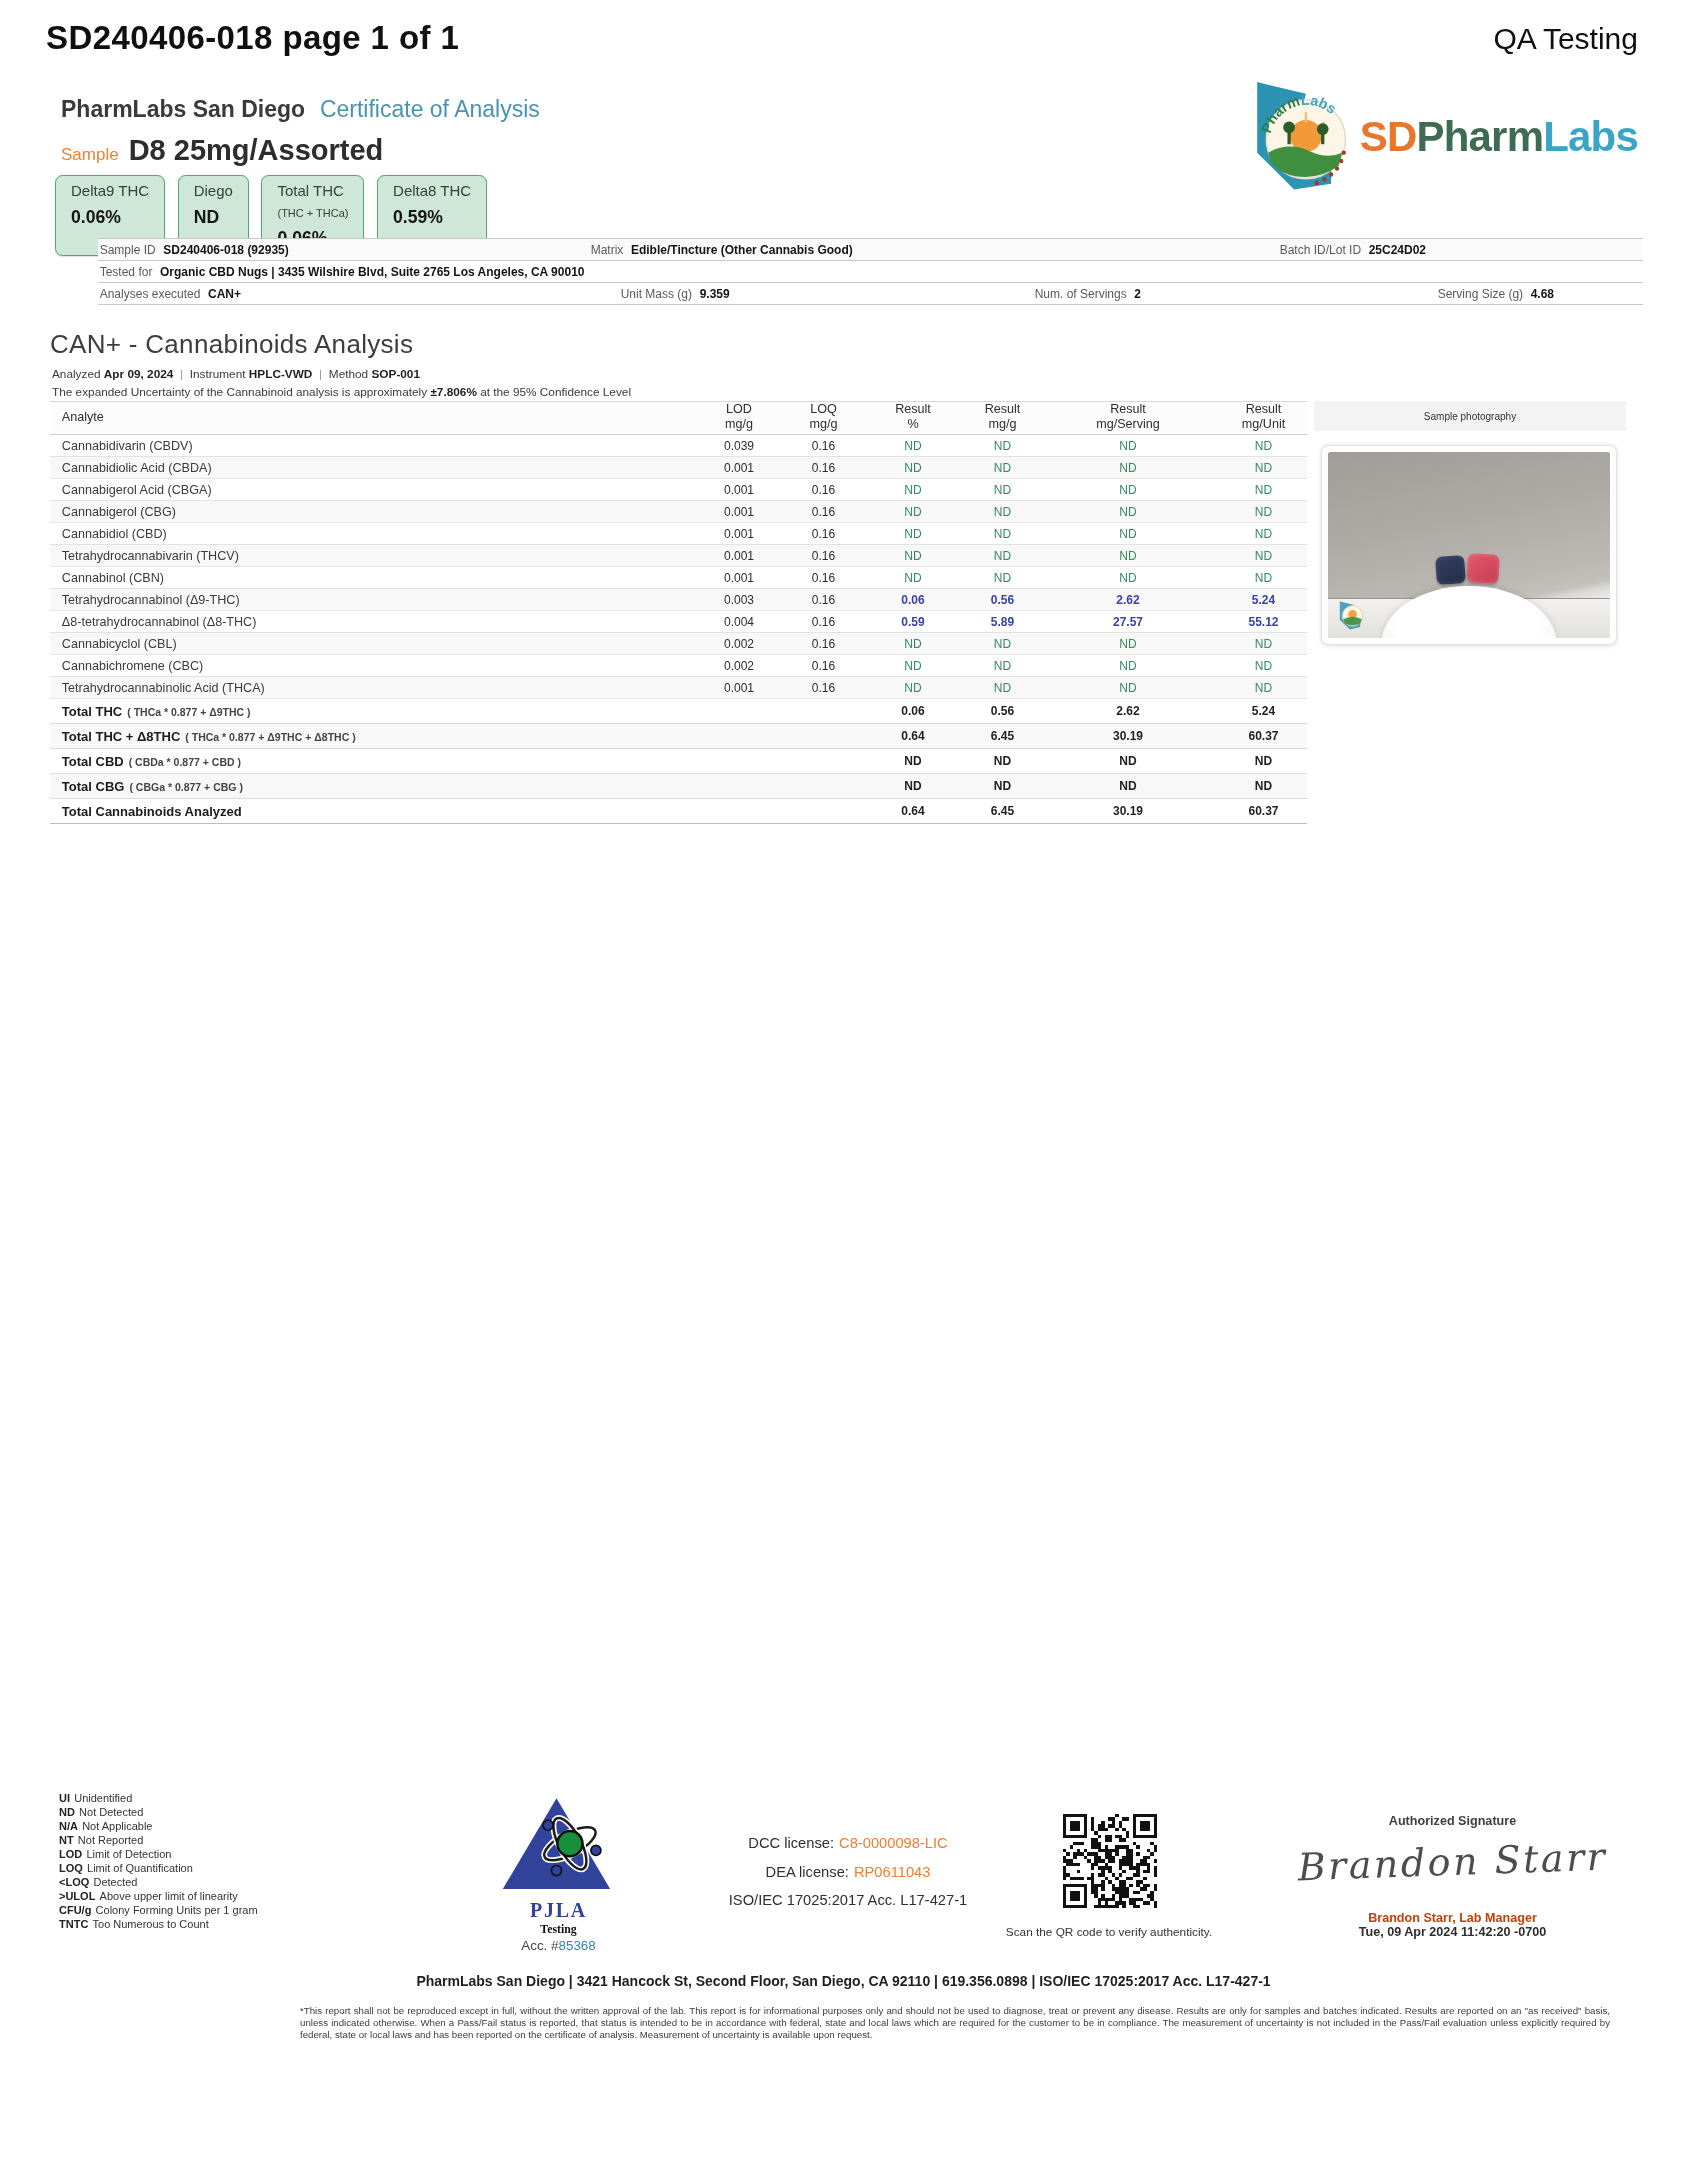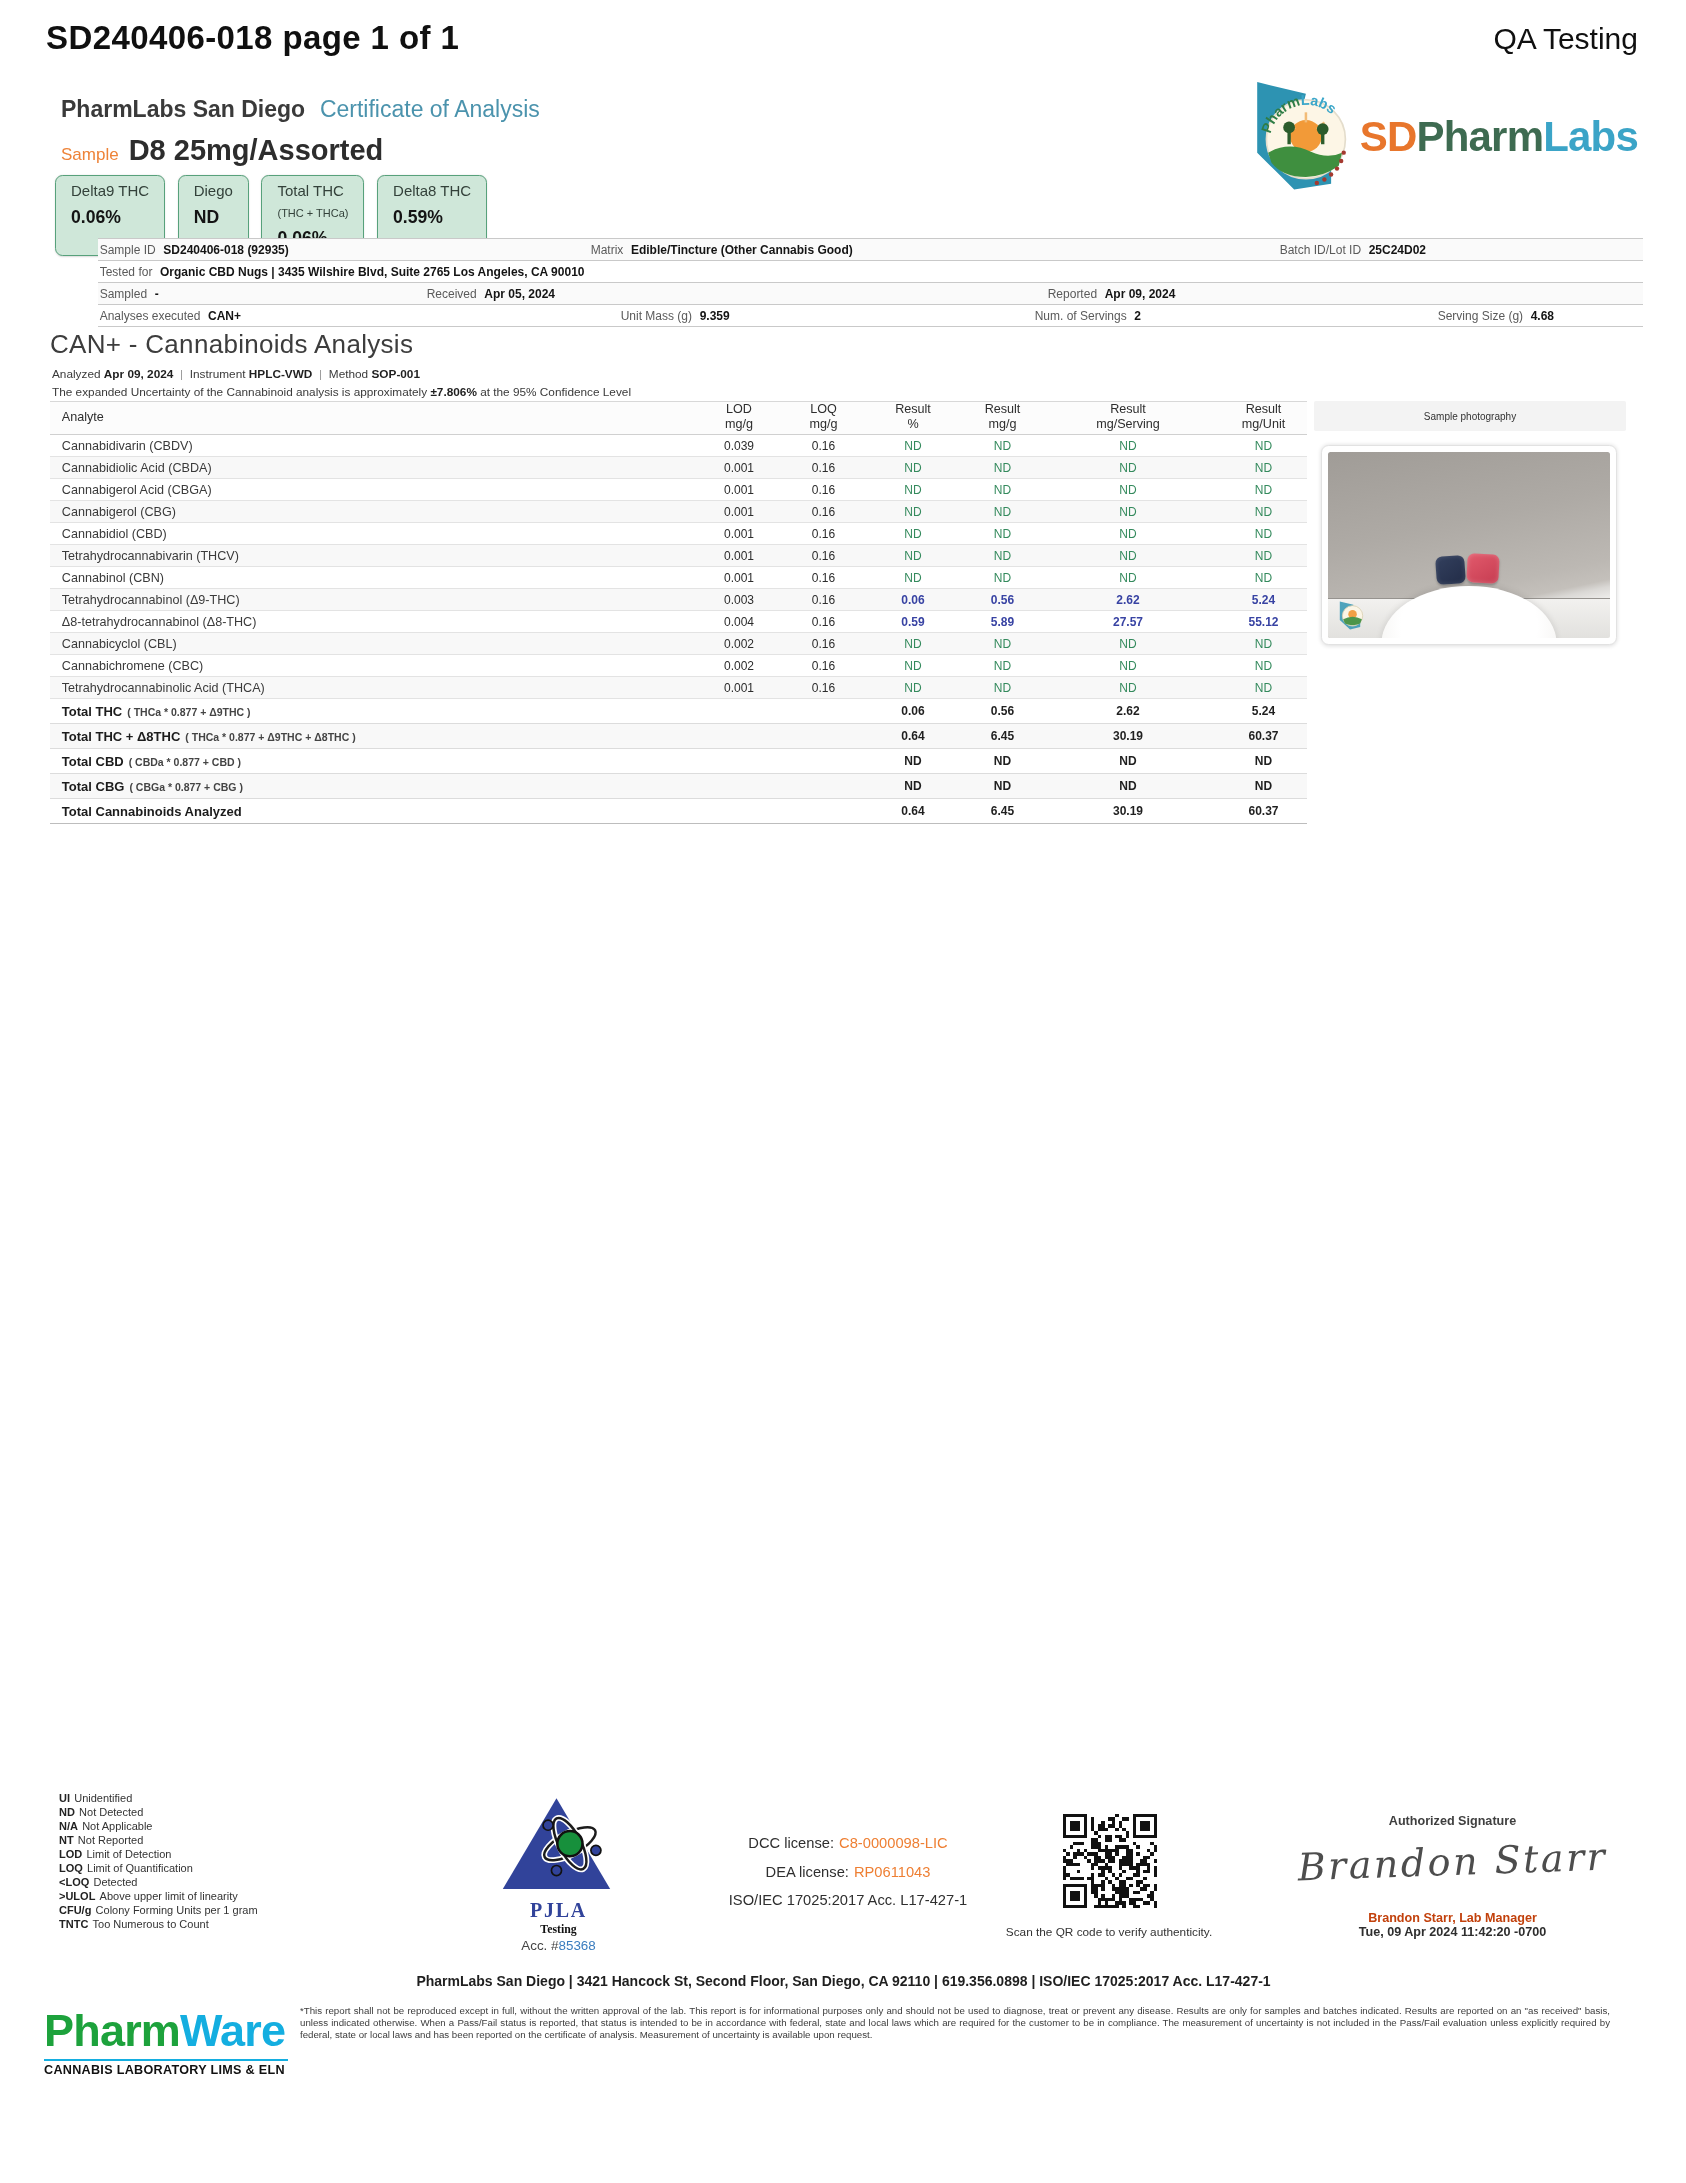--- a/index.html
+++ b/index.html
@@ -188,34 +188,20 @@
         </div>
         <div class="info-cell">
           <span class="i-label">Batch ID/Lot ID</span>
           <span class="i-value">25C24D02</span>
         </div>
       </div>
       <div class="info-row" style="grid-template-columns: 1fr;">
         <div class="info-cell">
           <span class="i-label">Tested for</span>
           <span class="i-value">Organic CBD Nugs | 3435 Wilshire Blvd, Suite 2765 Los Angeles, CA 90010</span>
-        </div>
-      </div>
-      <div class="info-row shade" style="grid-template-columns: 327px 621px 1fr;">
-        <div class="info-cell">
-          <span class="i-label">Sampled</span>
-          <span class="i-value">-</span>
-        </div>
-        <div class="info-cell">
-          <span class="i-label">Received</span>
-          <span class="i-value">Apr 05, 2024</span>
-        </div>
-        <div class="info-cell">
-          <span class="i-label">Reported</span>
-          <span class="i-value">Apr 09, 2024</span>
         </div>
       </div>
       <div class="info-row" style="grid-template-columns: 474px 367px 356px 1fr; gap: 47px;">
         <div class="info-cell">
           <span class="i-label">Analyses executed</span>
           <span class="i-value">CAN+</span>
         </div>
         <div class="info-cell">
           <span class="i-label">Unit Mass (g)</span>
           <span class="i-value">9.359</span>
@@ -753,23 +739,15 @@
   <div class="signature">
     <div class="sig-heading">Authorized Signature</div>
     <div class="sig-script">Brandon Starr</div>
     <div class="sig-name">Brandon Starr, Lab Manager</div>
     <div class="sig-date">Tue, 09 Apr 2024 11:42:20 -0700</div>
   </div>
 
   <div class="address-line">PharmLabs San Diego | 3421 Hancock St, Second Floor, San Diego, CA 92110 | 619.356.0898 | ISO/IEC 17025:2017 Acc. L17-427-1</div>
   <div class="disclaimer">*This report shall not be reproduced except in full, without the written approval of the lab. This report is for informational purposes only and should not be used to diagnose, treat or prevent any disease. Results are only for samples and batches indicated. Results are reported on an "as received" basis, unless indicated otherwise. When a Pass/Fail status is reported, that status is intended to be in accordance with federal, state and local laws which are required for the customer to be in compliance. The measurement of uncertainty is not included in the Pass/Fail evaluation unless explicitly required by federal, state or local laws and has been reported on the certificate of analysis. Measurement of uncertainty is available upon request.</div>
 
-  <div class="pharmware">
-    <div class="pw-row">
-      <span class="pw-text">
-        <span class="g">Pharm</span><span class="b">Ware</span>
-      </span>
-    </div>
-    <div class="pw-tagline">CANNABIS LABORATORY LIMS &amp; ELN</div>
-  </div>
 
 </div>
 
 
 </body></html>

